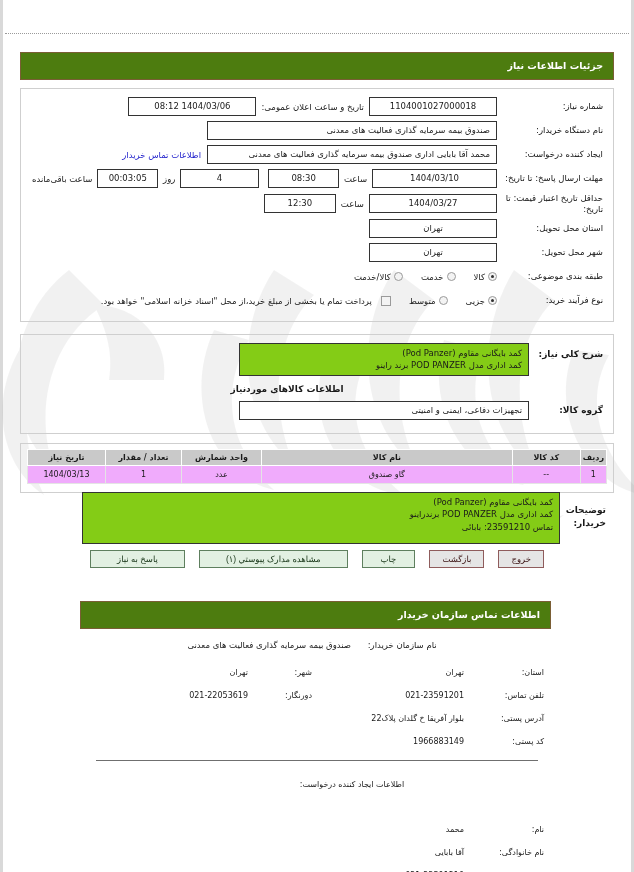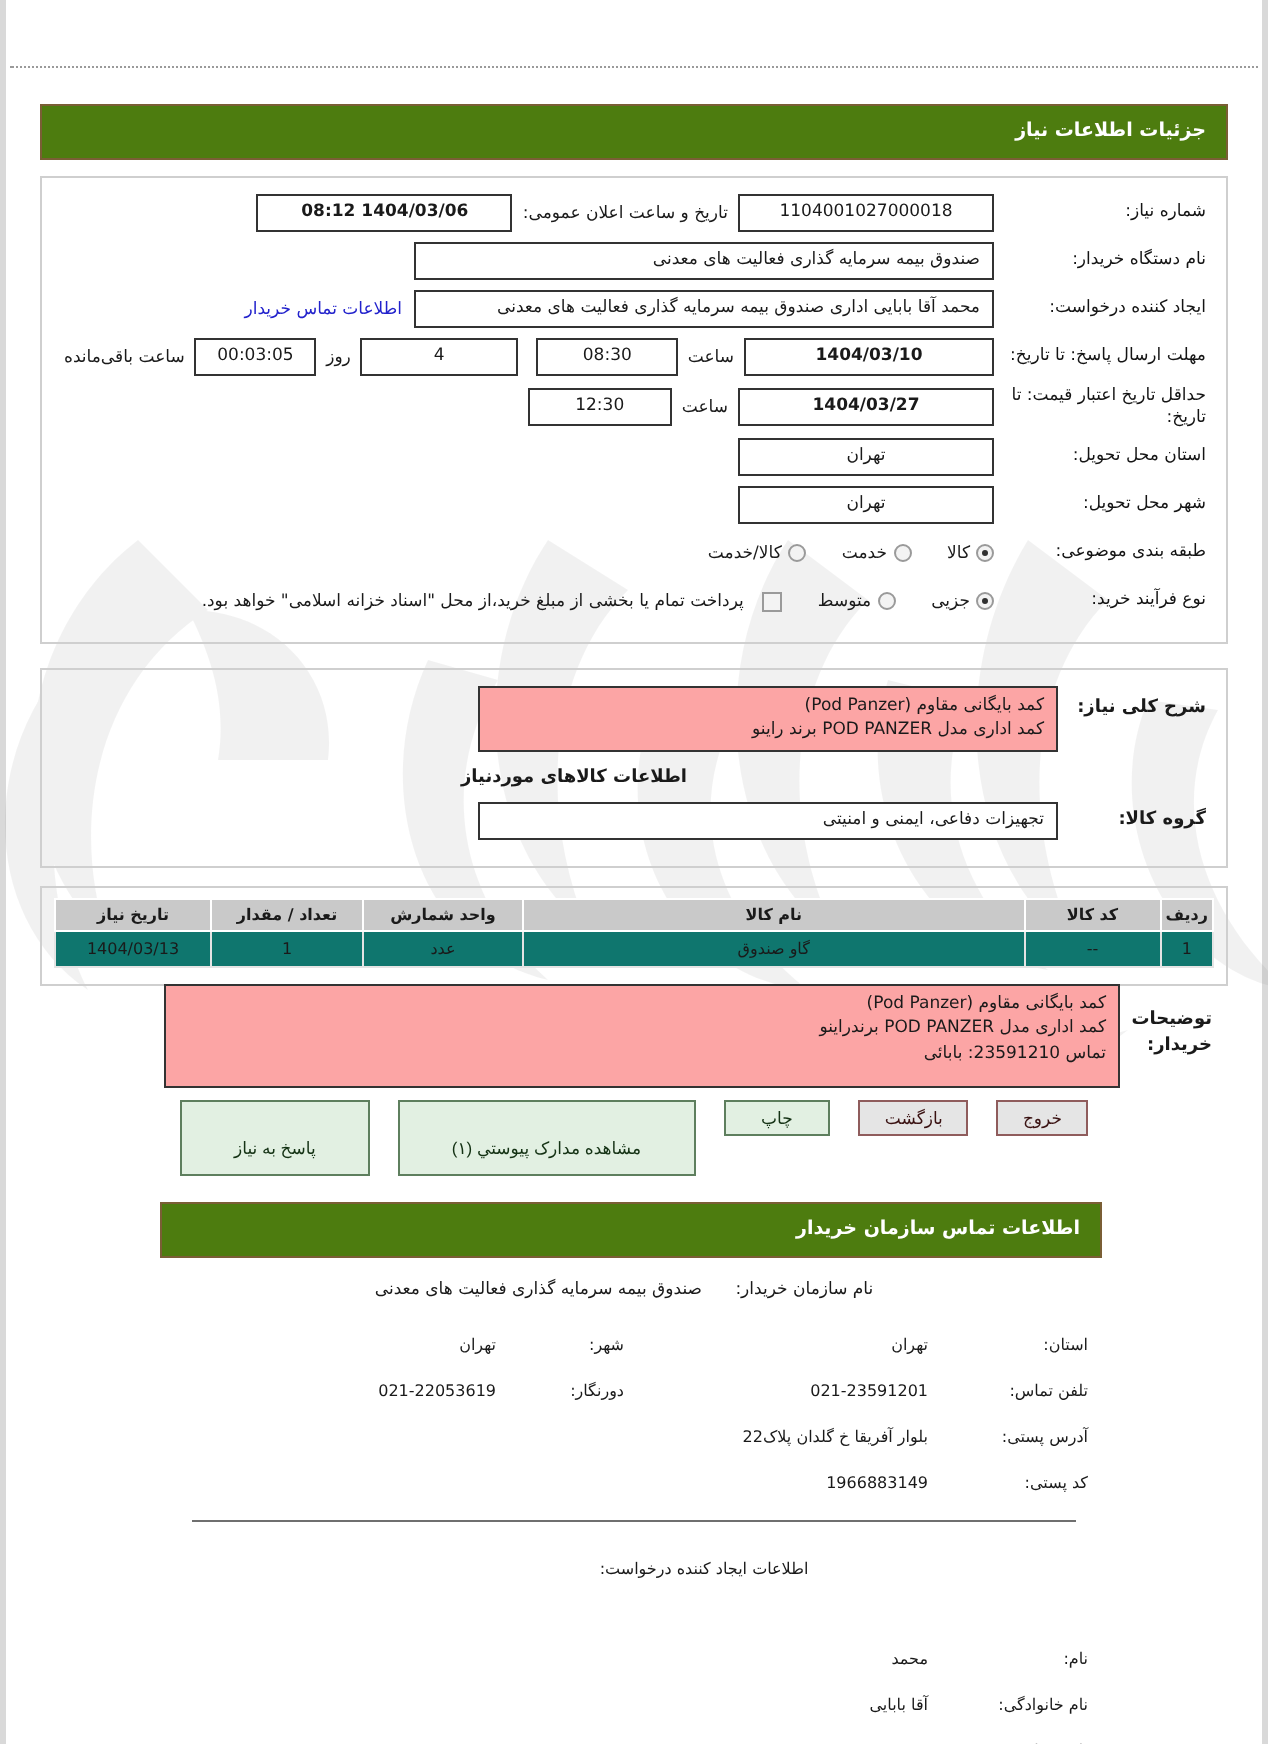--- a/index.html
+++ b/index.html
@@ -107,21 +107,21 @@
     text-decoration: none;
     white-space: nowrap;
     padding: 0 6px;
     cursor: pointer;
   }
 
   
   .w-number  { width: 128px; }
   .w-org     { width: 290px; }
   .w-creator { width: 290px; }
-  .w-date    { width: 128px; font-weight: bold; }
+  .w-date    { width: 128px; }
   .w-time    { width: 72px; }
   .w-days    { width: 80px; }
   .w-timer   { width: 62px; }
   .w-city    { width: 128px; }
   .w-group   { width: 290px; }
   .w-desc    { width: 290px; }
 
   
   .radio-line {
     display: flex;
@@ -163,21 +163,21 @@
     padding: 8px 6px 8px 6px;
   }
   .lbl-b {
     width: 78px; flex: 0 0 78px;
     font-weight: bold;
     font-size: 9px;
     padding-right: 4px;
   }
   .box-multi {
     border: 1px solid #333;
-    background: #fca5a5;
+    background: #84cc16;
     padding: 3px 6px;
     font-size: 8.5px;
     line-height: 1.45;
     text-align: right;
   }
   .section-title-b {
     font-weight: bold;
     font-size: 9px;
     text-align: center;
     margin: 8px 0 7px 0;
@@ -199,21 +199,21 @@
   table.items th {
     background: #c9c9c9;
     border: 1px solid #ffffff;
     color: #1a1a1a;
     font-weight: bold;
     padding: 3px 2px;
     text-align: center;
     white-space: nowrap;
   }
   table.items td {
-    background: #0f766e;
+    background: #f0abfc;
     border: 1px solid #e4e4e4;
     padding: 4px 2px;
     text-align: center;
     color: #1a1a1a;
   }
   .col-radif { width: 17px; }
   .col-code  { width: 68px; }
   .col-unit  { width: 80px; }
   .col-qty   { width: 76px; }
   .col-date  { width: 78px; }
@@ -253,21 +253,21 @@
     cursor: pointer;
     white-space: nowrap;
     height: 18px;
     line-height: 11px;
   }
   .btn.red {
     background: #e5e5e5;
     border-color: #8f5c5c;
     color: #3a1212;
   }
-  .btn.wide { padding: 18px 26px; }
+  .btn.wide { padding: 2px 26px; }
 
   
   .contact {
     position: absolute;
     top: 640px; right: 0; left: 0;
     padding: 0 90px 0 80px;
     font-size: 8px;
   }
   .c-head {
     text-align: center;

